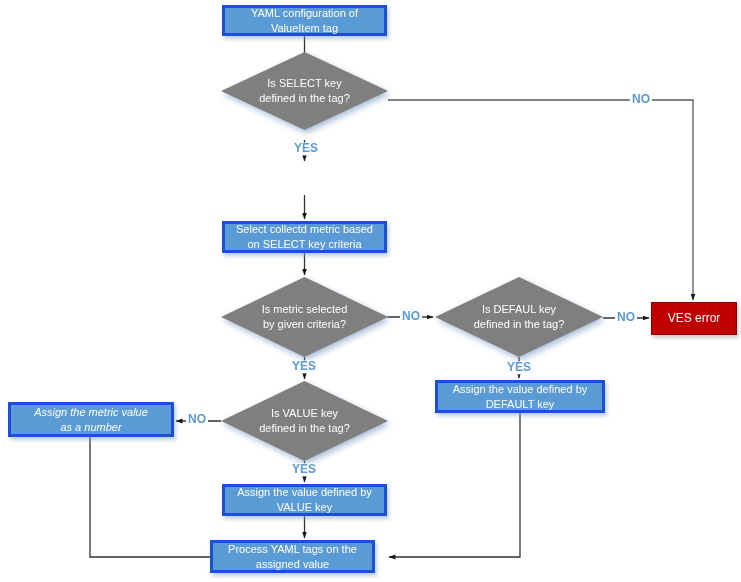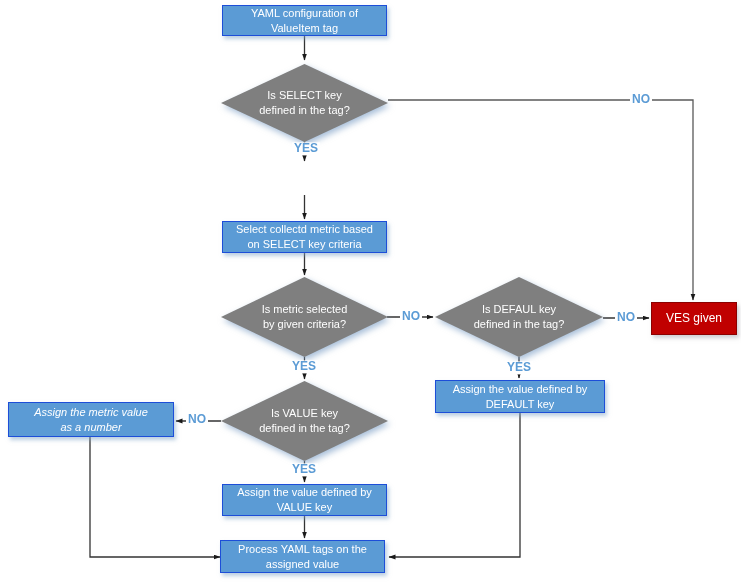--- a/index.html
+++ b/index.html
@@ -7,21 +7,21 @@
     position:relative; width:741px; height:582px; background:#ffffff;
     font-family:"Liberation Sans", sans-serif; overflow:hidden;
   }
   svg.edges { position:absolute; left:0; top:0; z-index:1; }
   .node {
     position:absolute; display:flex; align-items:center; justify-content:center;
     text-align:center; color:#ffffff; font-size:11px; line-height:1.32;
     white-space:pre-line; box-sizing:border-box; z-index:2;
   }
   .box {
-    background:#5B9BD5; border:1px solid #1d4ed8;
+    background:#5B9BD5; border:3px solid #1d4ed8;
     box-shadow:2px 3px 4px rgba(130,165,200,0.55);
   }
   .error {
     background:#C00000; border:1px solid #8B0000; font-size:12px;
     box-shadow:2px 3px 4px rgba(160,160,170,0.5);
   }
   .dwrap {
     position:absolute; z-index:2;
     filter:drop-shadow(2px 3px 3px rgba(120,155,195,0.65));
   }
@@ -82,26 +82,26 @@
 
   <div class="node box" style="left:435px; top:380px; width:170px; height:33px;">Assign the value defined by
 DEFAULT key</div>
 
   <div class="node box" style="left:8px; top:402px; width:166px; height:35px;font-style:italic;">Assign the metric value
 as a number</div>
 
   <div class="node box" style="left:222px; top:484px; width:165px; height:32px;">Assign the value defined by
 VALUE key</div>
 
-  <div class="node box" style="left:220px; top:540px; width:165px; height:33px;">Process YAML tags on the
+  <div class="node box" style="left:210px; top:540px; width:165px; height:33px;">Process YAML tags on the
 assigned value</div>
 
-  <div class="node error" style="left:651px; top:302px; width:86px; height:33px;">VES given</div>
+  <div class="node error" style="left:651px; top:302px; width:86px; height:33px;">VES error</div>
 
-  <div class="dwrap" style="left:221px; top:64px; width:167px; height:78px;">
+  <div class="dwrap" style="left:221px; top:52px; width:167px; height:78px;">
     <div class="diamond">Is SELECT key
 defined in the tag?</div>
   </div>
 
   <div class="dwrap" style="left:221px; top:277px; width:167px; height:80px;">
     <div class="diamond">Is metric selected
 by given criteria?</div>
   </div>
 
   <div class="dwrap" style="left:435px; top:277px; width:168px; height:80px;">

